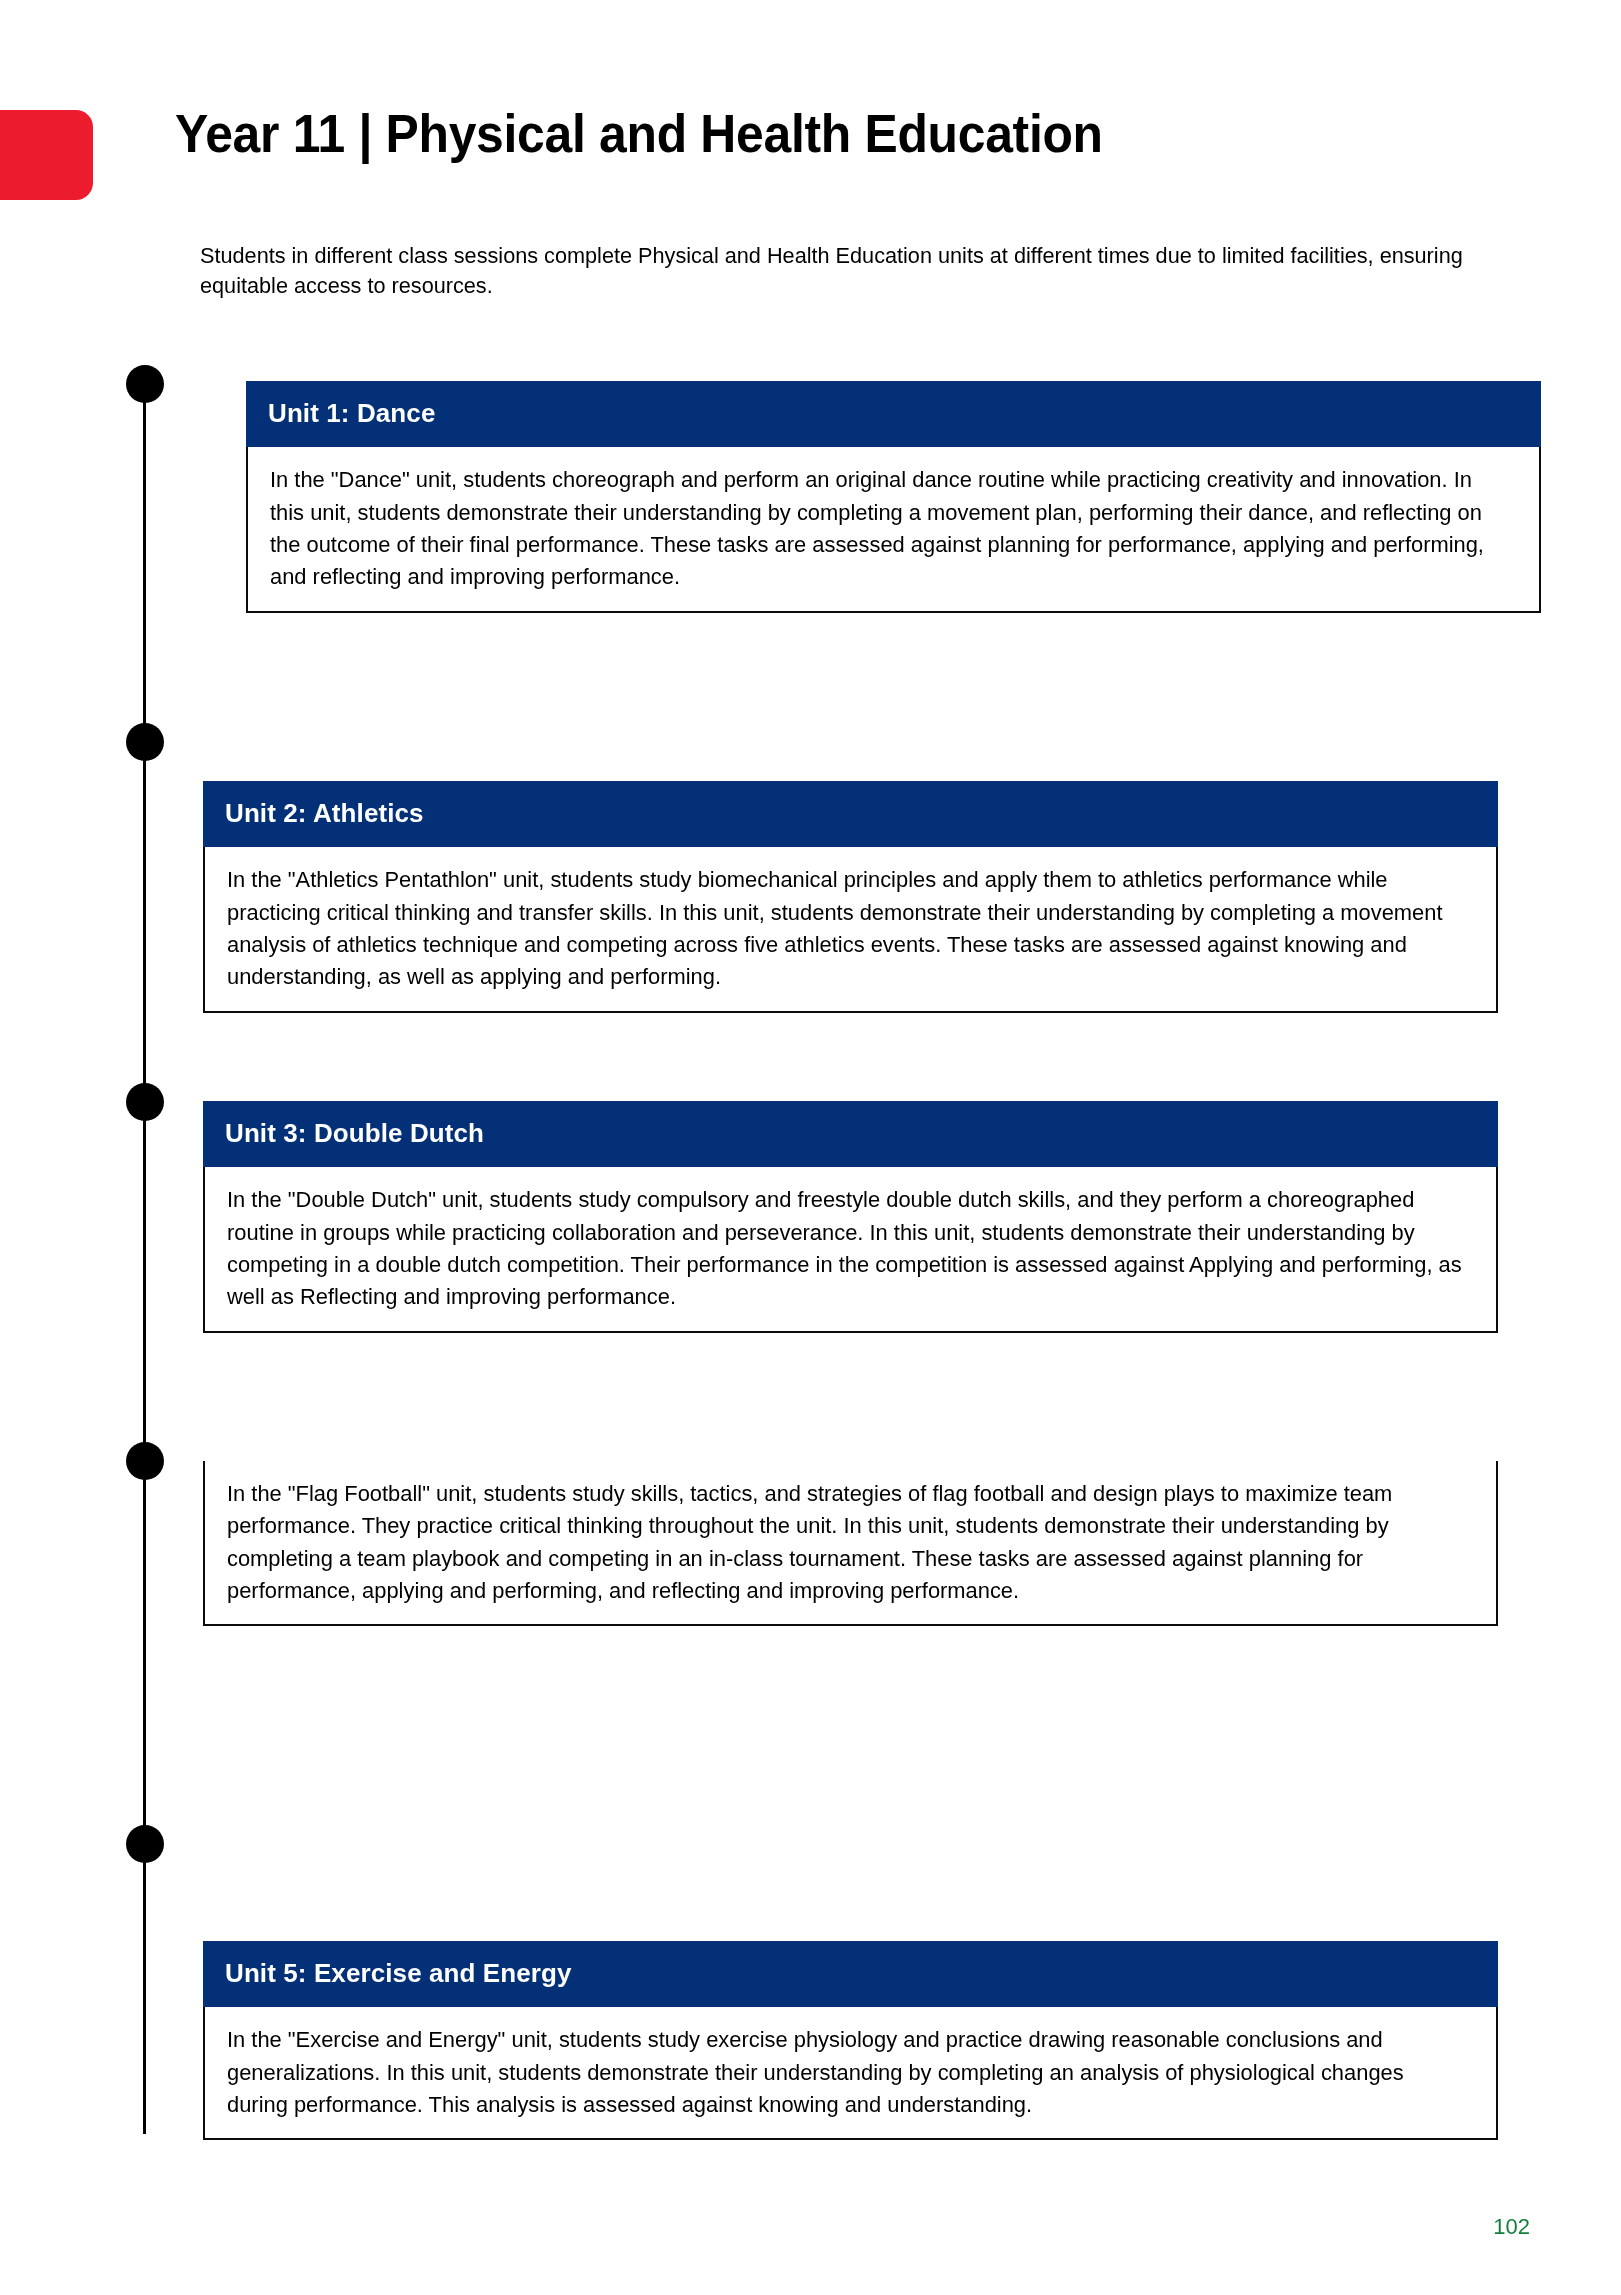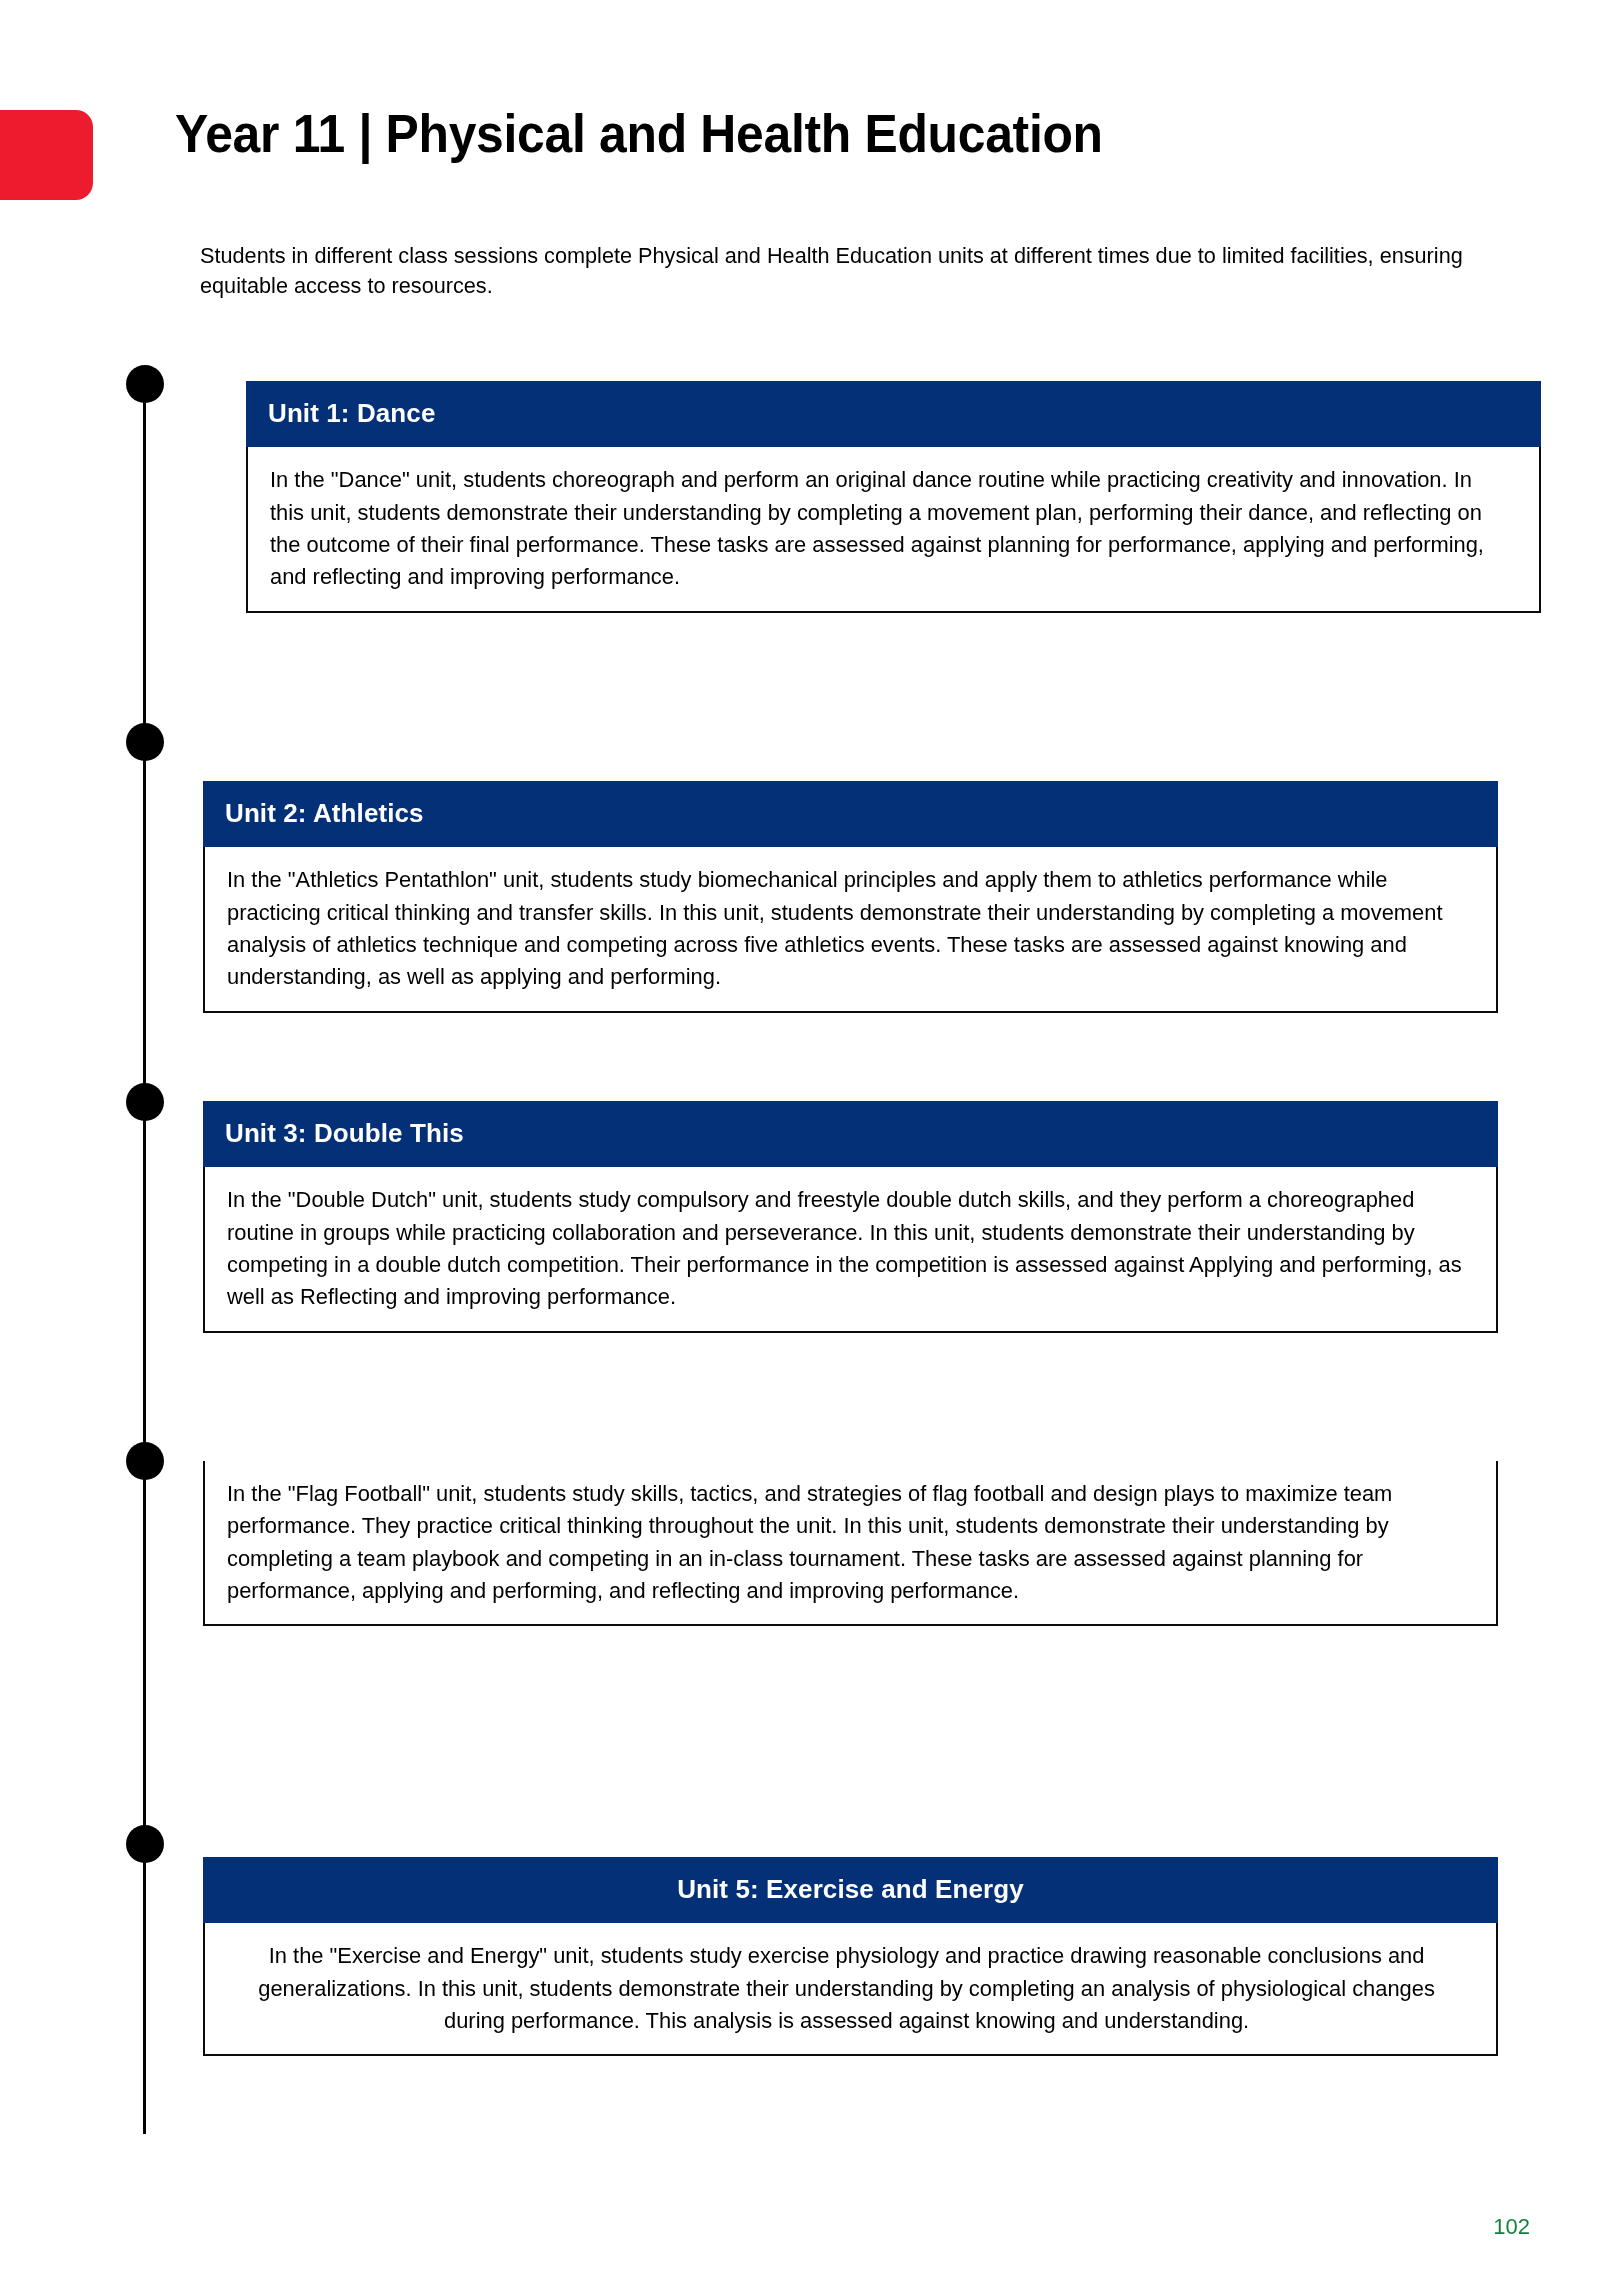--- a/index.html
+++ b/index.html
@@ -145,33 +145,33 @@
 </div>
 
 <div class="unit-card" style="top:741px;margin-top:40px;">
   <div class="unit-header">Unit 2: Athletics</div>
   <div class="unit-body">
     <p>In the "Athletics Pentathlon" unit, students study biomechanical principles and apply them to athletics performance while practicing critical thinking and transfer skills. In this unit, students demonstrate their understanding by completing a movement analysis of athletics technique and competing across five athletics events. These tasks are assessed against knowing and understanding, as well as applying and performing.</p>
   </div>
 </div>
 
 <div class="unit-card" style="top:1101px;">
-  <div class="unit-header">Unit 3: Double This</div>
+  <div class="unit-header">Unit 3: Double Dutch</div>
   <div class="unit-body">
     <p>In the "Double Dutch" unit, students study compulsory and freestyle double dutch skills, and they perform a choreographed routine in groups while practicing collaboration and perseverance. In this unit, students demonstrate their understanding by competing in a double dutch competition. Their performance in the competition is assessed against Applying and performing, as well as Reflecting and improving performance.</p>
   </div>
 </div>
 
 <div class="unit-card" style="top:1461px;">
   <div class="unit-body">
     <p>In the "Flag Football" unit, students study skills, tactics, and strategies of flag football and design plays to maximize team performance. They practice critical thinking throughout the unit. In this unit, students demonstrate their understanding by completing a team playbook and competing in an in-class tournament. These tasks are assessed against planning for performance, applying and performing, and reflecting and improving performance.</p>
   </div>
 </div>
 
-<div class="unit-card" style="top:1857px;text-align:center;">
+<div class="unit-card" style="top:1941px;">
   <div class="unit-header">Unit 5: Exercise and Energy</div>
   <div class="unit-body">
     <p>In the "Exercise and Energy" unit, students study exercise physiology and practice drawing reasonable conclusions and generalizations. In this unit, students demonstrate their understanding by completing an analysis of physiological changes during performance. This analysis is assessed against knowing and understanding.</p>
   </div>
 </div>
 
 <div id="page-number">102</div>
 
 
 </body></html>

